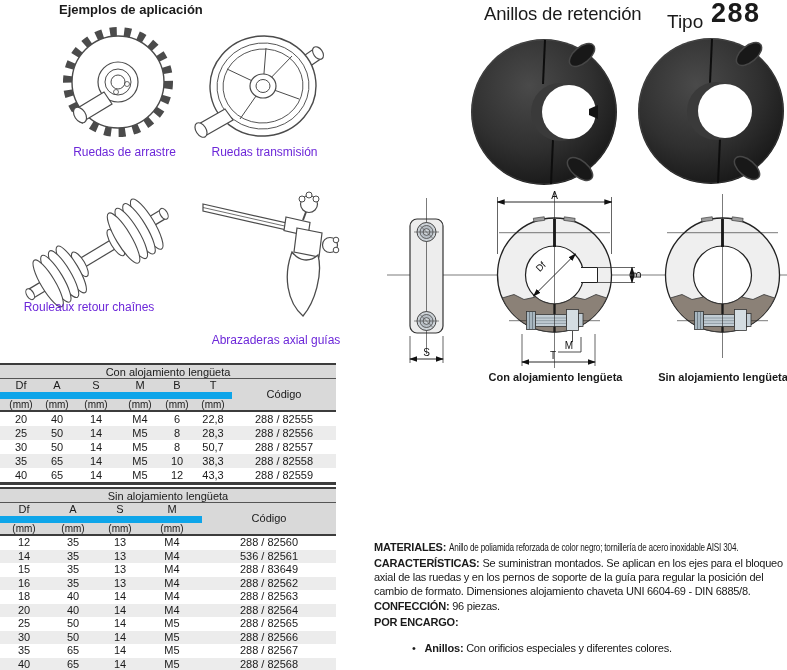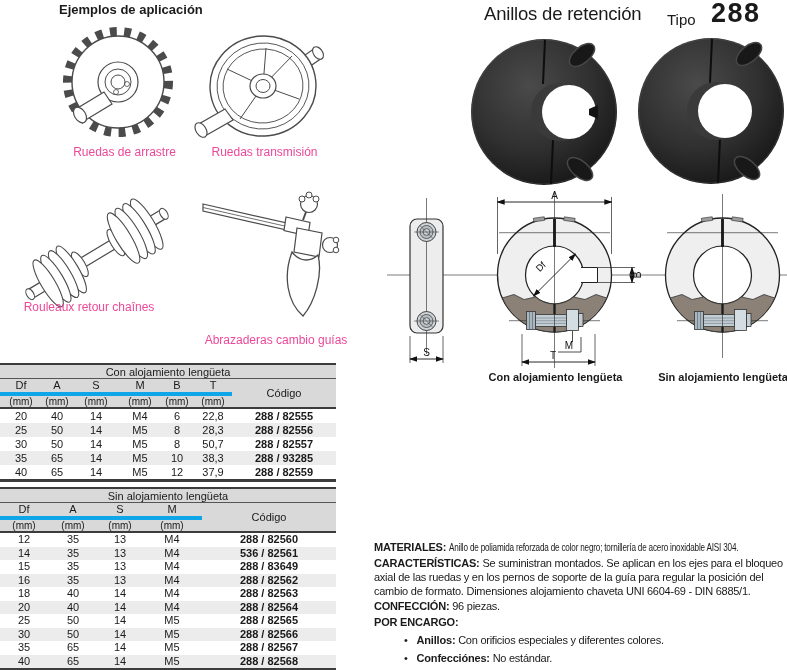--- a/index.html
+++ b/index.html
@@ -2,55 +2,55 @@
 <html><head>
 <meta charset="utf-8">
 <style>
   html,body{margin:0;padding:0;background:#fff;}
   .page{position:relative;width:787px;height:670px;background:#fff;overflow:hidden;
         font-family:"Liberation Sans","DejaVu Sans",sans-serif;color:#1a1a1a;}
   .abs{position:absolute;}
 
   
   .examples-title{left:59px;top:2px;width:260px;text-align:left;font-size:13px;font-weight:bold;}
-  .fig-caption{font-size:12px;text-align:center;color:#ec4899;}
+  .fig-caption{font-size:12px;text-align:center;color:#6d28d9;}
 
   
   .product-title{left:484px;top:3px;font-size:18.5px;font-weight:normal;letter-spacing:-0.2px;}
-  .type-label{left:667px;top:11px;font-size:15px;}
+  .type-label{left:667px;top:11px;font-size:19px;}
   .type-number{left:711px;top:-2px;font-size:27px;font-weight:bold;letter-spacing:1.5px;}
 
   
   .drawing-caption{font-size:11px;font-weight:bold;text-align:center;}
 
   
   table.spec{position:absolute;left:0;border-collapse:collapse;table-layout:fixed;width:336px;
              border-top:2px solid #3c3c3c;border-bottom:3px solid #3c3c3c;font-size:11px;}
   table.spec th,table.spec td{padding:0;}
   .title-row th{background:#d9d9d9;font-weight:normal;font-size:11px;height:13px;
                 border-bottom:1px solid #555;text-align:center;}
   .head-row th{background:#d9d9d9;font-weight:normal;border-bottom:2px solid #3c3c3c;
                vertical-align:middle;text-align:center;}
   .h-name{font-size:11px;line-height:13px;}
-  .h-unit{font-size:10px;line-height:11px;border-top:4px solid #0ea5e9;}
+  .h-unit{font-size:10px;line-height:11px;border-top:7px solid #0ea5e9;}
   table.spec tbody td{text-align:center;height:14px;line-height:14px;}
   table.t2 tbody td{height:13.5px;line-height:13.5px;}
   table.spec tbody tr:nth-child(even){background:#ececec;}
-  td.code{font-weight:bold;}
+  td.code{font-weight:normal;}
   .t1{top:363px;}
   .t2{top:487px;}
 
   
   .info{left:374px;top:540px;width:413px;font-size:11px;line-height:14px;letter-spacing:-0.25px;}
   .info p{margin:0 0 1.5px 0;}
   .info b{letter-spacing:-0.2px;}
   .mat-line{white-space:nowrap;}
   .cond{display:inline-block;transform:scaleX(0.74);transform-origin:0 60%;white-space:nowrap;}
   .info ul{margin:0;padding:0;list-style:none;}
-  .info li{margin:4px;}
+  .info li{margin:12px;}
   .dot{display:inline-block;margin:0 9px 0 26px;}
 
   svg text{font-family:"Liberation Sans","DejaVu Sans",sans-serif;}
 </style>
 </head>
 <body>
 
 <div class="page">
 
   <div class="abs examples-title">Ejemplos de aplicación</div>
@@ -118,21 +118,21 @@
         <circle cx="336" cy="226" r="2.8" fill="#fff" stroke-width="1"></circle>
         <circle cx="336" cy="236" r="2.8" fill="#fff" stroke-width="1"></circle>
         <path d="M292 238 C283 262 287 288 303 302 C315 288 323 260 318 241 C309 249 299 247 292 238 Z" fill="#fff" stroke-width="1.3"></path>
       </g>
     </g>
   </svg>
 
   <div class="abs fig-caption" style="left:47px;top:145px;width:155px">Ruedas de arrastre</div>
   <div class="abs fig-caption" style="left:187px;top:145px;width:155px">Ruedas transmisión</div>
   <div class="abs fig-caption" style="left:8px;top:300px;width:162px">Rouleaux retour chaînes</div>
-  <div class="abs fig-caption" style="left:196px;top:333px;width:160px">Abrazaderas cambio guías</div>
+  <div class="abs fig-caption" style="left:196px;top:333px;width:160px">Abrazaderas axial guías</div>
 
   <div class="abs product-title">Anillos de retención</div>
   <div class="abs type-label">Tipo</div>
   <div class="abs type-number">288</div>
 
   <svg class="abs" style="left:452px;top:32px" width="335" height="160" viewBox="0 0 335 160">
     <defs>
       <radialGradient id="ringG" cx="40%" cy="32%" r="78%">
         <stop offset="0%" stop-color="#4a4a4a"></stop>
         <stop offset="55%" stop-color="#303030"></stop>
@@ -350,29 +350,29 @@
           <td class="">50,7</td>
           <td class="code">288 / 82557</td>
         </tr>
         <tr>
           <td class="">35</td>
           <td class="">65</td>
           <td class="">14</td>
           <td class="">M5</td>
           <td class="">10</td>
           <td class="">38,3</td>
-          <td class="code">288 / 93285</td>
+          <td class="code">288 / 82558</td>
         </tr>
         <tr>
           <td class="">40</td>
           <td class="">65</td>
           <td class="">14</td>
           <td class="">M5</td>
           <td class="">12</td>
-          <td class="">37,9</td>
+          <td class="">43,3</td>
           <td class="code">288 / 82559</td>
         </tr>
       </tbody>
     </table>
   <table class="spec t2">
       <colgroup>
         <col style="width:48px">
         <col style="width:50px">
         <col style="width:44px">
         <col style="width:60px">
@@ -473,21 +473,21 @@
           <td class="">65</td>
           <td class="">14</td>
           <td class="">M5</td>
           <td class="code">288 / 82568</td>
         </tr>
       </tbody>
     </table>
 
   <div class="abs info">
     <p class="mat-line"><b>MATERIALES:</b> <span class="cond">Anillo de poliamida reforzada de color negro; tornillería de acero inoxidable AISI 304.</span></p>
-    <p><b>CARACTERÍSTICAS:</b> <span>Se suministran montados. Se aplican en los ejes para el bloqueo axial de las ruedas y en los pernos de soporte de la guía para regular la posición del cambio de formato. Dimensiones alojamiento chaveta UNI 6604-69 - DIN 6885/1.</span></p>
+    <p><b>CARACTERÍSTICAS:</b> <span>Se suministran montados. Se aplican en los ejes para el bloqueo axial de las ruedas y en los pernos de soporte de la guía para regular la posición del cambio de formato. Dimensiones alojamiento chaveta UNI 6604-69 - DIN 6885/8.</span></p>
     <p><b>CONFECCIÓN:</b> <span>96 piezas.</span></p>
     <p><b>POR ENCARGO:</b></p>
     <ul>
       <li><span class="dot">•</span><b>Anillos:</b> <span>Con orificios especiales y diferentes colores.</span></li>
       <li><span class="dot">•</span><b>Confecciónes:</b> <span>No estándar.</span></li>
     </ul>
   </div>
 
 </div>
 

